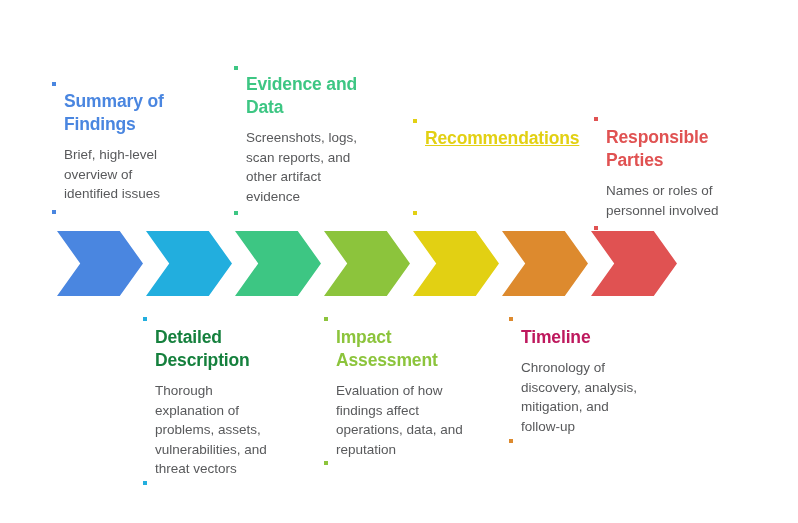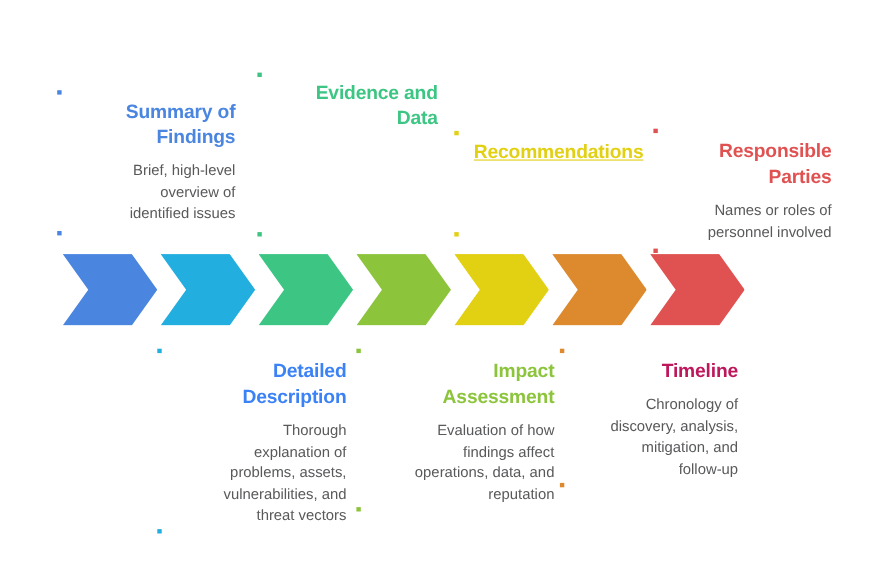--- a/index.html
+++ b/index.html
@@ -3,21 +3,21 @@
 <meta charset="utf-8">
 <style>
   html,body{margin:0;padding:0;}
   body{
     width:798px;height:523px;
     background:#ffffff;
     font-family:"Liberation Sans", sans-serif;
     overflow:hidden;
     position:relative;
   }
-  .stage{position:absolute;left:0;top:0;width:742px;height:523px;text-align:right;}
+  .stage{position:absolute;left:0;top:0;width:742px;height:523px;}
 
   
   .block{position:absolute;}
   .block .title{
     font-weight:bold;
     font-size:17.5px;
     line-height:23px;
     letter-spacing:-0.15px;
     margin:0 0 9px 0;
     white-space:pre-line;
@@ -64,41 +64,45 @@
     <p class="desc">Brief, high-level
 overview of
 identified issues</p>
     <div class="dot" id="dot-1b" style="left: -12px; top: 120px; background: rgb(74, 134, 224);"></div>
   </div>
 
   <div class="block" style="left:246px;top:73px;width:152px;">
     <div class="dot" id="dot-3a" style="left: -12px; top: -7px; background: rgb(61, 198, 131);"></div>
     <p class="title" id="title-3" style="color: rgb(61, 198, 131);">Evidence and
 Data</p>
+    <p class="desc">Screenshots, logs,
+scan reports, and
+other artifact
+evidence</p>
     <div class="dot" id="dot-3b" style="left: -12px; top: 138px; background: rgb(61, 198, 131);"></div>
   </div>
 
   <div class="block" style="left:425px;top:127px;width:160px;">
     <div class="dot" id="dot-5a" style="left: -12px; top: -8px; background: rgb(226, 208, 19);"></div>
     <p class="title" id="title-5" style="color: rgb(226, 208, 19); text-decoration: underline;">Recommendations</p>
     <div class="dot" id="dot-5b" style="left: -12px; top: 84px; background: rgb(226, 208, 19);"></div>
   </div>
 
   <div class="block" style="left:606px;top:126px;width:150px;">
     <div class="dot" id="dot-7a" style="left: -12px; top: -9px; background: rgb(224, 82, 82);"></div>
     <p class="title" id="title-7" style="color: rgb(224, 82, 82);">Responsible
 Parties</p>
     <p class="desc">Names or roles of
 personnel involved</p>
     <div class="dot" id="dot-7b" style="left: -12px; top: 100px; background: rgb(224, 82, 82);"></div>
   </div>
 
   <div class="block" style="left:155px;top:326px;width:160px;">
     <div class="dot" id="dot-2a" style="left: -12px; top: -9px; background: rgb(34, 174, 222);"></div>
-    <p class="title" id="title-2" style="color: #3b82f6;">Detailed
+    <p class="title" id="title-2" style="color: #15803d;">Detailed
 Description</p>
     <p class="desc">Thorough
 explanation of
 problems, assets,
 vulnerabilities, and
 threat vectors</p>
     <div class="dot" id="dot-2b" style="left: -12px; top: 155px; background: rgb(34, 174, 222);"></div>
   </div>
 
   <div class="block" style="left:336px;top:326px;width:168px;">

